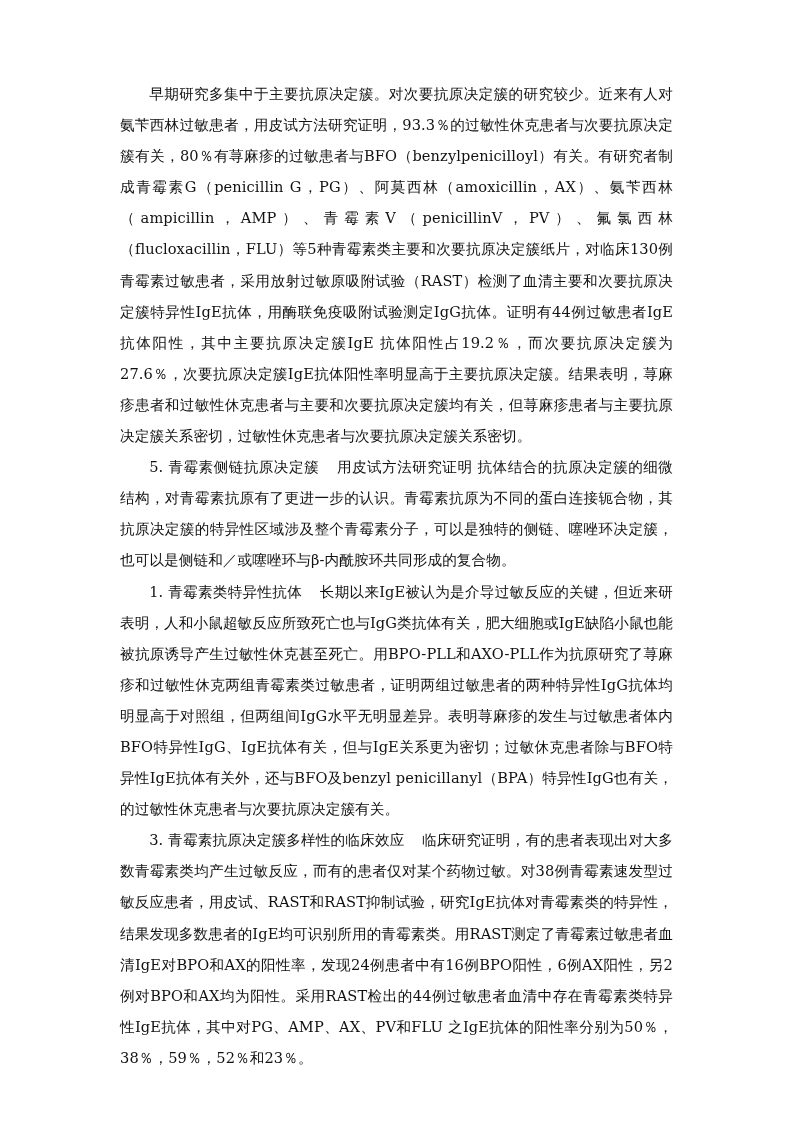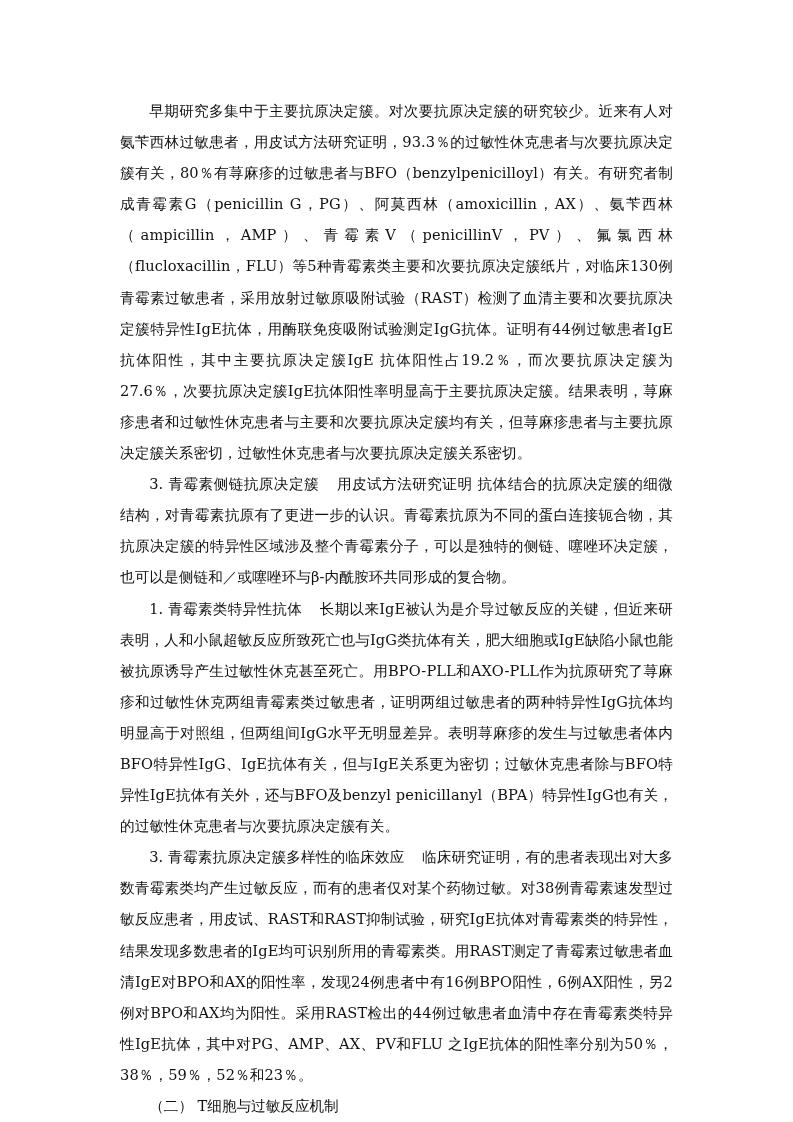--- a/index.html
+++ b/index.html
@@ -11,21 +11,21 @@
       width: 793px;
       height: 1122px;
       position: relative;
       overflow: hidden;
       font-family: "DejaVu Serif", "Liberation Serif", serif;
       color: #111111;
     }
     .page {
       position: absolute;
       left: 120px;
-      top: 95px;
+      top: 78px;
       width: 553px;
     }
     .para {
       margin: 0;
       font-size: 14.6px;
       line-height: 31.1px;
       text-align: justify;
       text-indent: 2em;
       letter-spacing: 0.1px;
     }
@@ -41,22 +41,21 @@
     }
   </style>
 </head>
 <body>
 
 <div class="page">
   <p class="para">
     <span>早期研究多集中于主要抗原决定簇。对次要抗原决定簇的研究较少。近来有人对氨苄西林过敏患者，用皮试方法研究证明，93.3％的过敏性休克患者与次要抗原决定簇有关，80％有荨麻疹的过敏患者与BFO（benzylpenicilloyl）有关。有研究者制成青霉素G（penicillin G，PG）、阿莫西林（amoxicillin，AX）、氨苄西林（ampicillin，AMP）、青霉素V（penicillinV，PV）、氟氯西林（flucloxacillin，FLU）等5种青霉素类主要和次要抗原决定簇纸片，对临床130例青霉素过敏患者，采用放射过敏原吸附试验（RAST）检测了血清主要和次要抗原决定簇特异性IgE抗体，用酶联免疫吸附试验测定IgG抗体。证明有44例过敏患者IgE 抗体阳性，其中主要抗原决定簇IgE 抗体阳性占19.2％，而次要抗原决定簇为27.6％，次要抗原决定簇IgE抗体阳性率明显高于主要抗原决定簇。结果表明，荨麻疹患者和过敏性休克患者与主要和次要抗原决定簇均有关，但荨麻疹患者与主要抗原决定簇关系密切，过敏性休克患者与次要抗原决定簇关系密切。</span>
   </p>
   <p class="para">
-    <span>3. 青霉素侧链抗原决定簇</span><span class="gap"></span><span>用皮试方法研究证明 抗体结合的抗原决定簇的细微结构，对青霉素抗原有了更进一步的认识。青霉素抗原为不同的蛋白连接轭合物，其抗原决定簇的特异性区域涉及整个青霉素分子，可以是独特的侧链、噻唑环决定簇，也可以是侧链和／或噻唑环与β-内酰胺环共同形成的复合物。</span>
+    <span>5. 青霉素侧链抗原决定簇</span><span class="gap"></span><span>用皮试方法研究证明 抗体结合的抗原决定簇的细微结构，对青霉素抗原有了更进一步的认识。青霉素抗原为不同的蛋白连接轭合物，其抗原决定簇的特异性区域涉及整个青霉素分子，可以是独特的侧链、噻唑环决定簇，也可以是侧链和／或噻唑环与β-内酰胺环共同形成的复合物。</span>
   </p>
   <p class="para">
     <span>1. 青霉素类特异性抗体</span><span class="gap"></span><span>长期以来IgE被认为是介导过敏反应的关键，但近来研表明，人和小鼠超敏反应所致死亡也与IgG类抗体有关，肥大细胞或IgE缺陷小鼠也能被抗原诱导产生过敏性休克甚至死亡。用BPO-PLL和AXO-PLL作为抗原研究了荨麻疹和过敏性休克两组青霉素类过敏患者，证明两组过敏患者的两种特异性IgG抗体均明显高于对照组，但两组间IgG水平无明显差异。表明荨麻疹的发生与过敏患者体内BFO特异性IgG、IgE抗体有关，但与IgE关系更为密切；过敏休克患者除与BFO特异性IgE抗体有关外，还与BFO及benzyl penicillanyl（BPA）特异性IgG也有关，的过敏性休克患者与次要抗原决定簇有关。</span>
   </p>
   <p class="para">
     <span>3. 青霉素抗原决定簇多样性的临床效应</span><span class="gap"></span><span>临床研究证明，有的患者表现出对大多数青霉素类均产生过敏反应，而有的患者仅对某个药物过敏。对38例青霉素速发型过敏反应患者，用皮试、RAST和RAST抑制试验，研究IgE抗体对青霉素类的特异性，结果发现多数患者的IgE均可识别所用的青霉素类。用RAST测定了青霉素过敏患者血清IgE对BPO和AX的阳性率，发现24例患者中有16例BPO阳性，6例AX阳性，另2例对BPO和AX均为阳性。采用RAST检出的44例过敏患者血清中存在青霉素类特异性IgE抗体，其中对PG、AMP、AX、PV和FLU 之IgE抗体的阳性率分别为50％，38％，59％，52％和23％。</span>
   </p>
-  <p class="heading-section">（二） T细胞与过敏反应机制</p>
 </div>
 
 </body></html>

